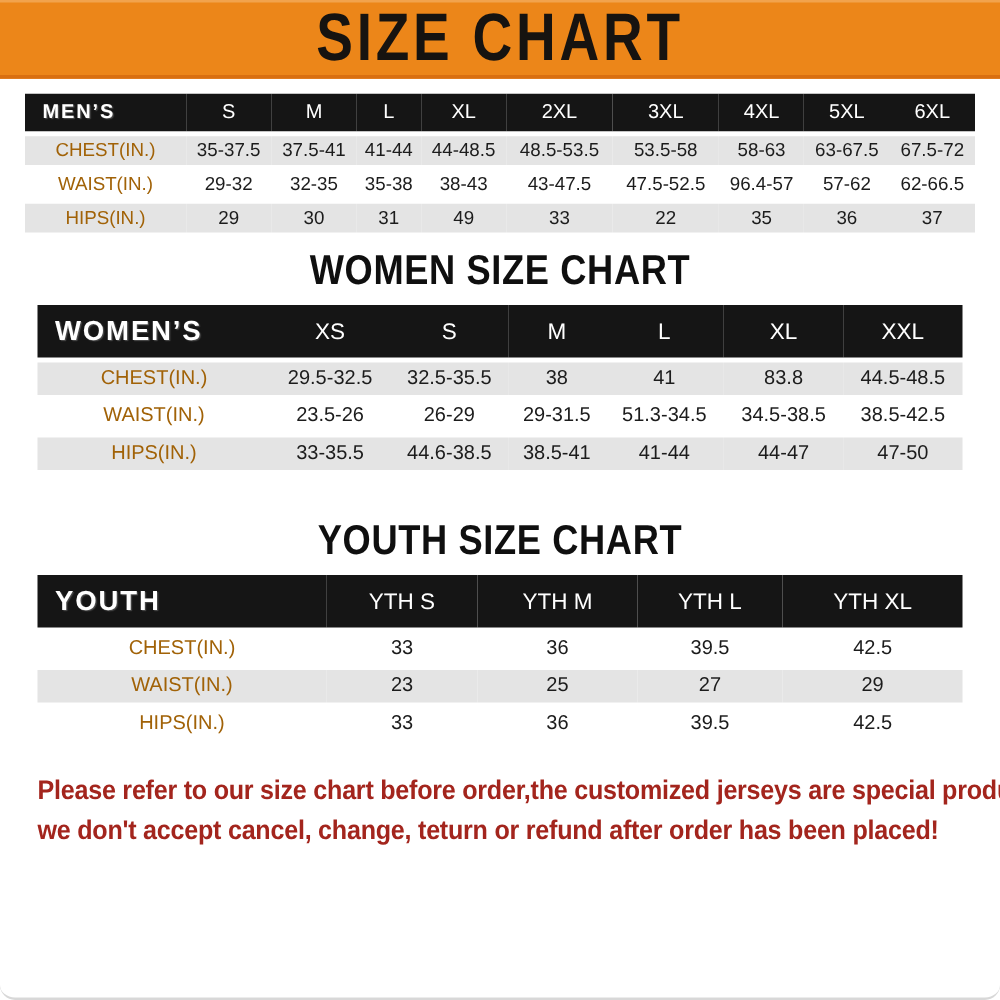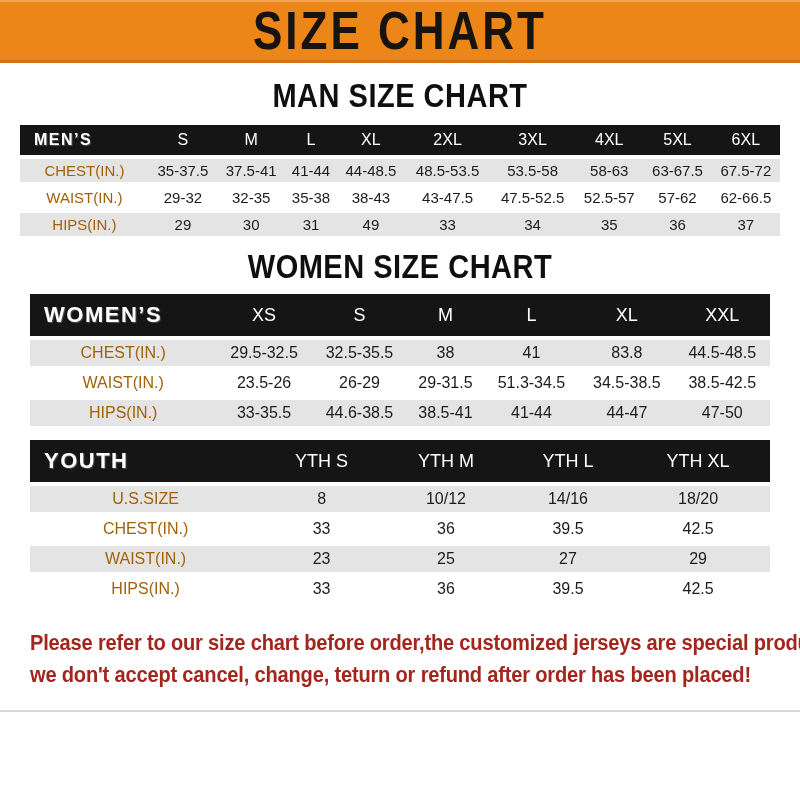--- a/index.html
+++ b/index.html
@@ -3,24 +3,25 @@
 <meta charset="utf-8">
 <style>
   * { margin: 0; padding: 0; box-sizing: border-box; }
   html, body { background: #ffffff; }
   body {
     width: 800px; height: 800px;
     font-family: "Liberation Sans", sans-serif;
     overflow: hidden;
   }
   .page {
-    width: 800px; height: 712px;
+    width: 800px; height: 800px;
     background: #ffffff;
     border-bottom: 2px solid #d8d8d8;
     position: relative;
+    border-radius: 12px;
   }
 
   
   .banner {
     height: 63px;
     background: #ec8619;
     border-top: 2px solid #f2a34d;
     border-bottom: 3px solid #d96f10;
     display: flex; align-items: center; justify-content: center;
   }
@@ -114,23 +115,20 @@
 </head>
 <body>
 
 <div class="page">
 
   <header class="banner">
     <h1>SIZE CHART</h1>
   </header>
 
   <section id="section-men">
-    <div class="section-title">
-      <span>MAN SIZE CHART</span>
-    </div>
     <table class="tbl-men">
         <thead>
           <tr>
             <th class="tbl-label">MEN’S</th>
             <th>S</th>
             <th>M</th>
             <th>L</th>
             <th>XL</th>
             <th>2XL</th>
             <th>3XL</th>
@@ -153,32 +151,32 @@
             <td>67.5-72</td>
           </tr>
           <tr class="stripe-white">
             <th>WAIST(IN.)</th>
             <td>29-32</td>
             <td>32-35</td>
             <td>35-38</td>
             <td>38-43</td>
             <td>43-47.5</td>
             <td>47.5-52.5</td>
-            <td>52.5-57</td>
+            <td>96.4-57</td>
             <td>57-62</td>
             <td>62-66.5</td>
           </tr>
           <tr class="stripe-gray">
             <th>HIPS(IN.)</th>
             <td>29</td>
             <td>30</td>
             <td>31</td>
             <td>49</td>
             <td>33</td>
-            <td>34</td>
+            <td>22</td>
             <td>35</td>
             <td>36</td>
             <td>37</td>
           </tr>
         </tbody>
       </table>
   </section>
 
   <section id="section-women">
     <div class="section-title">
@@ -222,38 +220,34 @@
             <td>38.5-41</td>
             <td>41-44</td>
             <td>44-47</td>
             <td>47-50</td>
           </tr>
         </tbody>
       </table>
   </section>
 
   <section id="section-youth">
+    <div class="section-title">
+      <span>YOUTH SIZE CHART</span>
+    </div>
     <table class="tbl-big">
         <thead>
           <tr>
             <th class="tbl-label">YOUTH</th>
             <th>YTH S</th>
             <th>YTH M</th>
             <th>YTH L</th>
             <th>YTH XL</th>
           </tr>
         </thead>
         <tbody>
-          <tr class="stripe-gray">
-            <th>U.S.SIZE</th>
-            <td>8</td>
-            <td>10/12</td>
-            <td>14/16</td>
-            <td>18/20</td>
-          </tr>
           <tr class="stripe-white">
             <th>CHEST(IN.)</th>
             <td>33</td>
             <td>36</td>
             <td>39.5</td>
             <td>42.5</td>
           </tr>
           <tr class="stripe-gray">
             <th>WAIST(IN.)</th>
             <td>23</td>

